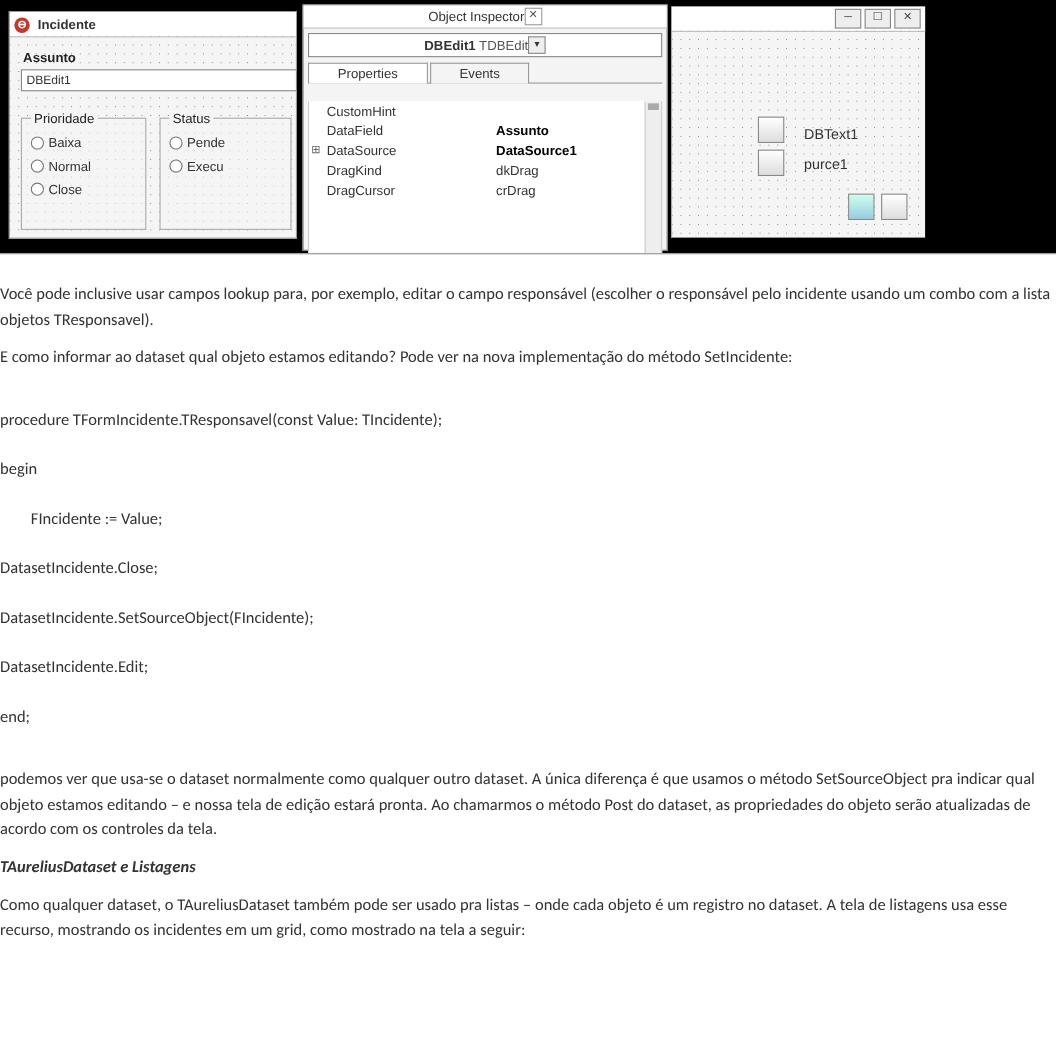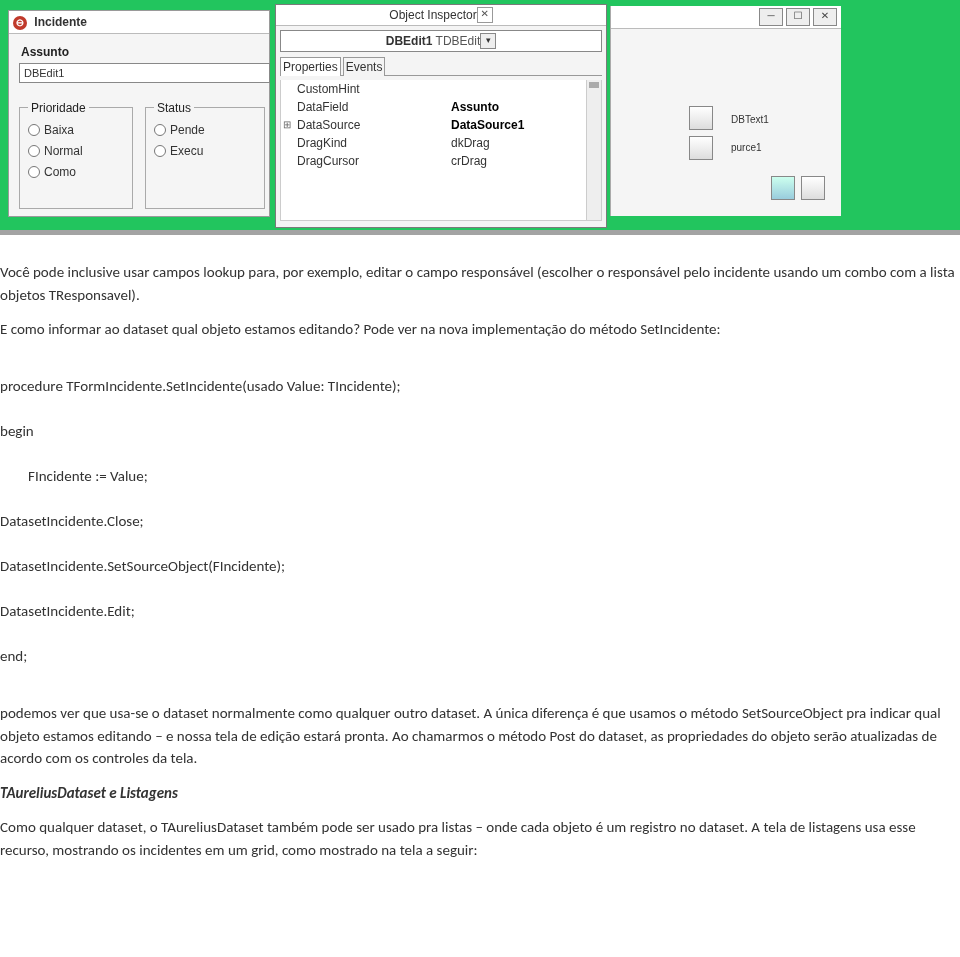--- a/index.html
+++ b/index.html
@@ -6,22 +6,22 @@
     margin: 0;
     font-family: Calibri, Arial, sans-serif;
     font-size: 15px;
     color: #333;
     background: #fff;
     width: 960px;
   }
   .figure-area {
     position: relative;
     height: 230px;
-    background: #22c55e;
-    border-bottom: 5px solid #a3a3a3;
+    background: #000000;
+    border-bottom: 1px solid #a3a3a3;
     overflow: hidden;
   }
   
   .delphi-form {
     position: absolute;
     left: 8px;
     top: 10px;
     width: 260px;
     height: 205px;
     background: #f5f5f5;
@@ -106,21 +106,21 @@
     width: 10px;
     height: 10px;
     border: 1px solid #777;
     border-radius: 50%;
     background: #fff;
   }
   
   .dbtext {
     position: absolute;
     font-family: Tahoma, sans-serif;
-    font-size: 10px;
+    font-size: 13px;
     color: #333;
   }
   .nonvis {
     position: absolute;
     width: 22px;
     height: 22px;
     border: 1px solid #888;
     background: linear-gradient(#fff,#ddd);
   }
 
@@ -175,34 +175,34 @@
     font-size: 9px;
     line-height: 12px;
     background: #eee;
   }
   .insp-tabs {
     display: flex;
     margin: 2px 4px 0 4px;
     border-bottom: 1px solid #999;
   }
   .insp-tab {
-    padding: 2px 2px;
+    padding: 2px 26px;
     border: 1px solid #999;
     border-bottom: none;
     background: #f4f4f4;
     margin-right: 2px;
     font-size: 12px;
     position: relative;
     top: 1px;
   }
   .insp-tab.active {
     background: #fff;
   }
   .prop-table {
-    margin: 4px 4px;
+    margin: 16px 4px;
     border: 1px solid #ccc;
     border-top: none;
     height: 140px;
     background: #fff;
     overflow: hidden;
     position: relative;
   }
   .prop-row {
     display: flex;
     height: 18px;
@@ -318,21 +318,21 @@
     <div class="form-label" style="left:12px; top:34px;">Assunto</div>
     <div class="dbedit">
       <span>DBEdit1</span>
     </div>
 
     <div class="group" style="left:10px; top:96px; width:112px; height:100px;">
       <div class="group-title">Prioridade</div>
       <div style="padding-top:10px;">
         <div class="radio"><span>Baixa</span></div>
         <div class="radio"><span>Normal</span></div>
-        <div class="radio"><span>Como</span></div>
+        <div class="radio"><span>Close</span></div>
       </div>
     </div>
 
     <div class="group" style="left:136px; top:96px; width:118px; height:100px;">
       <div class="group-title">Status</div>
       <div style="padding-top:10px;">
         <div class="radio"><span>Pende</span></div>
         <div class="radio"><span>Execu</span></div>
       </div>
     </div>
@@ -398,21 +398,21 @@
 
 </div>
 
 <div class="article">
 
   <p>Você pode inclusive usar campos lookup para, por exemplo, editar o campo responsável (escolher o responsável pelo incidente usando um combo com a lista objetos TResponsavel).</p>
 
   <p>E como informar ao dataset qual objeto estamos editando? Pode ver na nova implementação do método SetIncidente:</p>
 
   <div class="code">
-    <div>procedure TFormIncidente.SetIncidente(usado Value: TIncidente);</div>
+    <div>procedure TFormIncidente.TResponsavel(const Value: TIncidente);</div>
     <div>begin</div>
     <div><span class="indent">FIncidente := Value;</span></div>
     <div>DatasetIncidente.Close;</div>
     <div>DatasetIncidente.SetSourceObject(FIncidente);</div>
     <div>DatasetIncidente.Edit;</div>
     <div>end;</div>
   </div>
 
   <p>podemos ver que usa-se o dataset normalmente como qualquer outro dataset. A única diferença é que usamos o método SetSourceObject pra indicar qual objeto estamos editando – e nossa tela de edição estará pronta. Ao chamarmos o método Post do dataset, as propriedades do objeto serão atualizadas de acordo com os controles da tela.</p>
 

